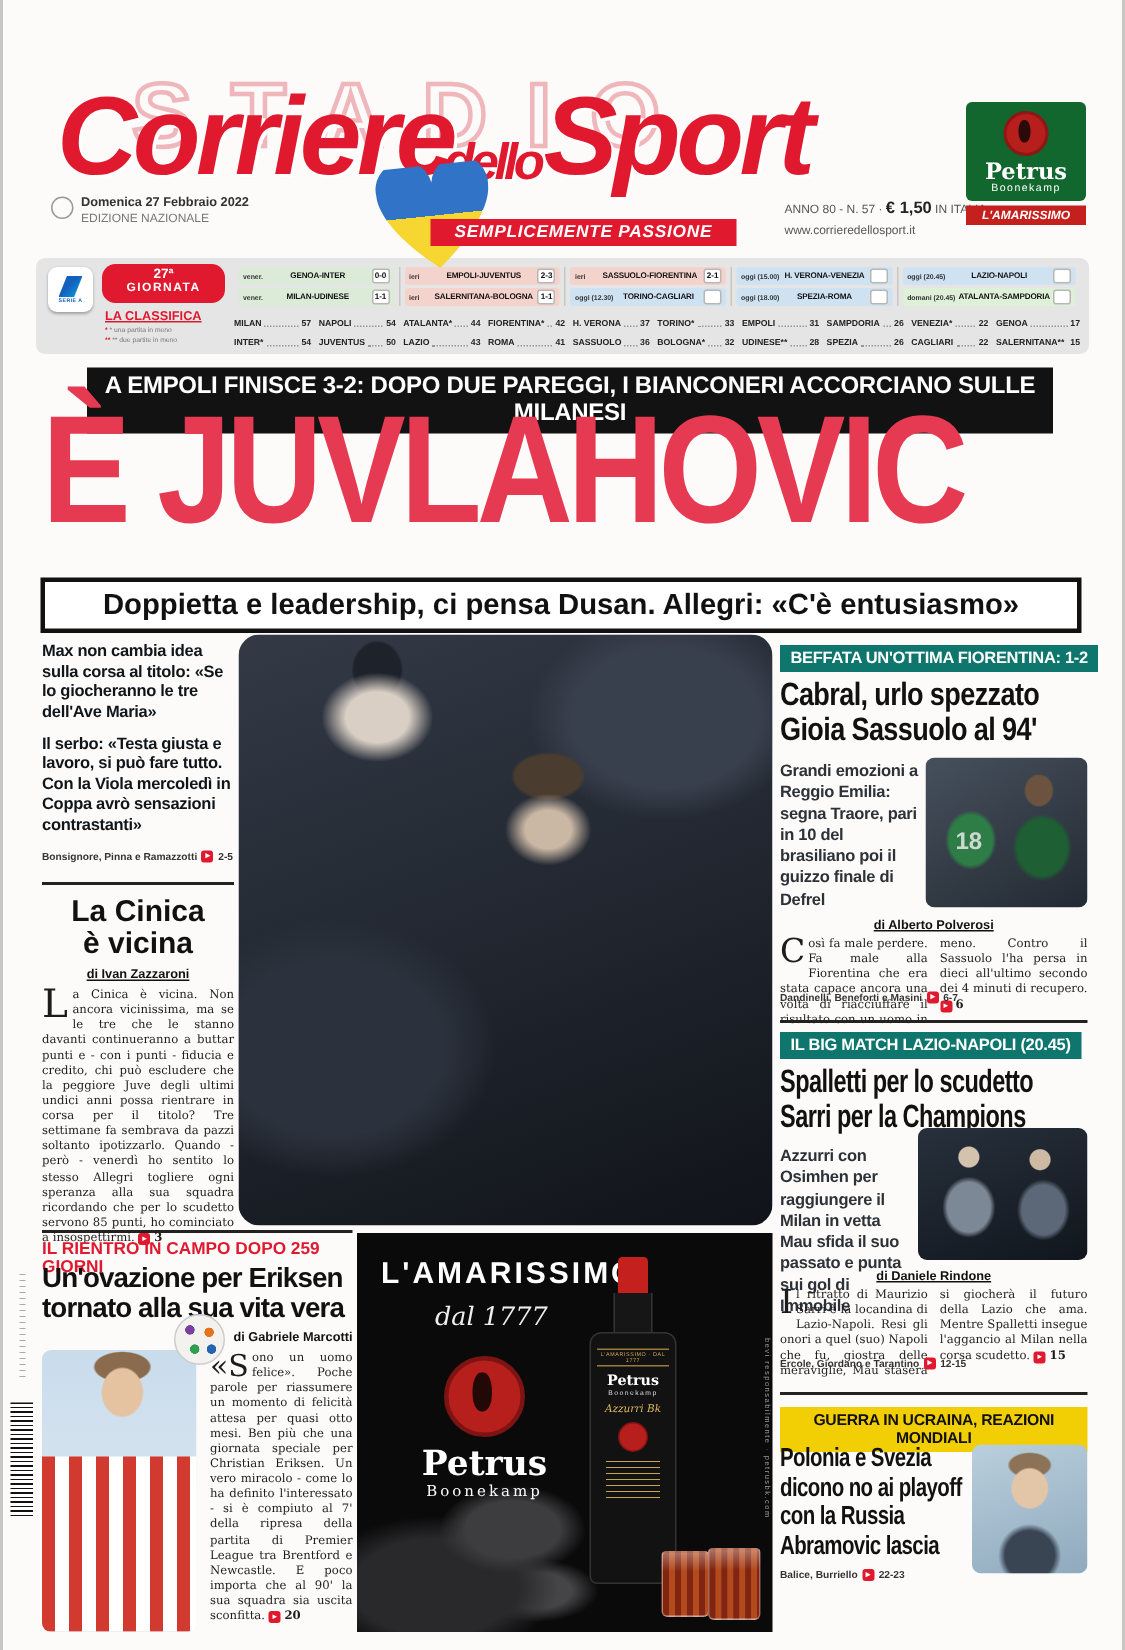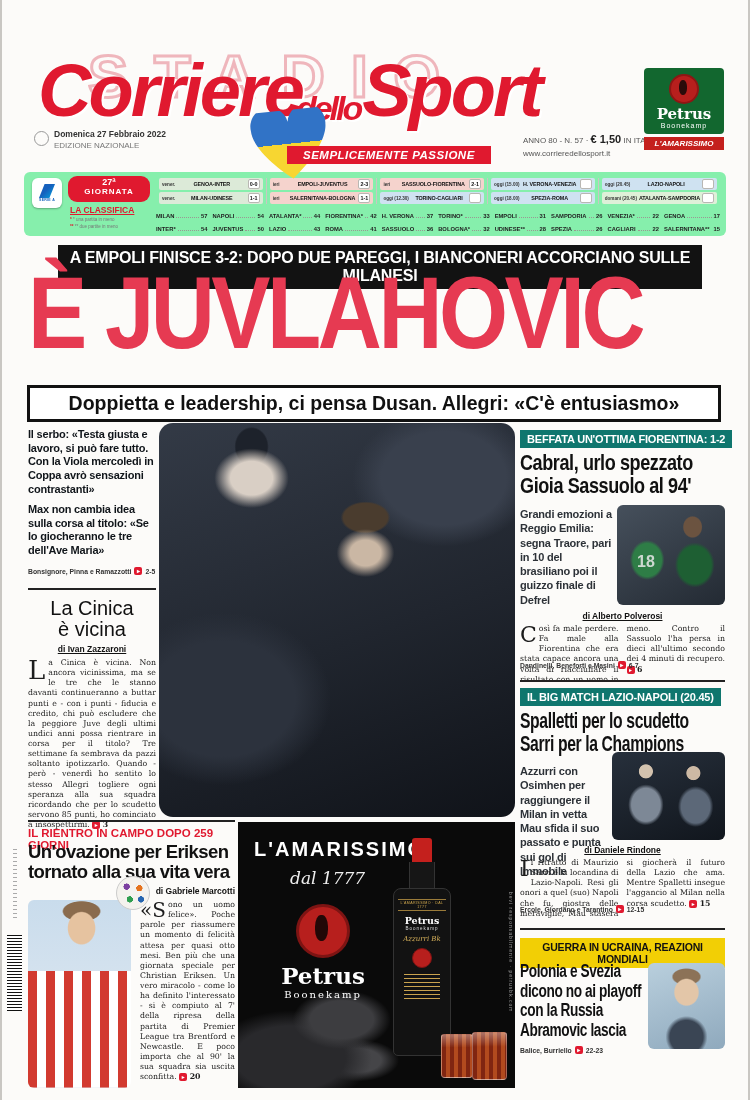--- a/index.html
+++ b/index.html
@@ -26,21 +26,21 @@
   .petrus-m .box{background:#12672f;border-radius:4px;padding:6px 0 5px;color:#fff;}
   .petrus-m .seal{width:26px;height:26px;margin:0 auto 3px;background:#b71f1d;border-radius:50%;
                   border:2px solid #8e1614;position:relative;}
   .petrus-m .seal::after{content:"";position:absolute;left:8px;top:4px;width:8px;height:15px;
                   background:#2a0b0a;border-radius:45%;}
   .petrus-m .p1{font-family:"DejaVu Serif",serif;font-weight:700;font-size:15px;line-height:1;}
   .petrus-m .p2{font-size:7px;letter-spacing:1px;}
   .petrus-m .band{margin-top:3px;background:#c4201d;color:#fff;font-weight:700;font-style:italic;
                   font-size:8px;padding:2px 0;}
   
-  .strip{position:absolute;top:172px;left:24px;width:702px;height:64px;background:#86efac;
+  .strip{position:absolute;top:172px;left:24px;width:702px;height:64px;background:#e5e5e5;
          border-radius:6px;z-index:2;}
   .sa-card{position:absolute;left:8px;top:6px;width:30px;height:30px;background:#fff;border-radius:6px;
            box-shadow:0 1px 2px rgba(0,0,0,.3);display:flex;flex-direction:column;align-items:center;justify-content:center;}
   .sa-mark{width:16px;height:14px;background:linear-gradient(135deg,#1560bd 45%,#03a9e0 100%);
            clip-path:polygon(0 100%,35% 0,100% 0,65% 100%);}
   .sa-card span{font-size:3.5px;font-weight:700;color:#1560bd;letter-spacing:.3px;}
   .round-box{position:absolute;left:44px;top:4px;width:82px;height:26px;background:#e0192f;color:#fff;
              border-radius:9px;text-align:center;font-weight:700;}
   .round-box .r1{font-size:9px;line-height:12px;}
   .round-box .r2{font-size:8px;line-height:8px;letter-spacing:1px;}
@@ -71,21 +71,21 @@
            background:#fff;text-align:center;font-weight:700;font-size:19.5px;padding:4px 0;z-index:3;}
   
   .lead-intro{position:absolute;top:428px;left:28px;width:128px;font-weight:700;font-size:11px;
               line-height:1.24;color:#10151a;letter-spacing:-.2px;}
   .lead-intro p{margin:0 0 7px;}
   .mini-byline{font-size:6.8px;font-weight:700;color:#333;display:flex;align-items:center;gap:3px;}
   .lb1{position:absolute;top:567px;left:28px;width:128px;}
   .pr-ico{display:inline-block;width:8px;height:8px;background:#e0192f;border-radius:2px;color:#fff;
           font-size:6px;line-height:8px;text-align:center;font-weight:700;}
   .divider{position:absolute;height:1px;background:#8f8d89;}
-  .editorial-title{position:absolute;top:598px;left:28px;width:128px;text-align:center;font-weight:400;
+  .editorial-title{position:absolute;top:598px;left:28px;width:128px;text-align:center;font-weight:700;
                    font-size:20px;line-height:1.05;}
   .editorial-byline{position:absolute;top:644px;left:28px;width:128px;text-align:center;font-weight:700;
                     font-size:8.5px;text-decoration:underline;}
   .serif-body{font-family:"DejaVu Serif",serif;font-size:7.8px;line-height:1.3;text-align:justify;color:#1c1c1c;}
   .editorial-body{position:absolute;top:658px;left:28px;width:128px;}
   .editorial-body::first-letter{float:left;font-size:26px;line-height:.85;padding:1px 3px 0 0;}
   .endref{white-space:nowrap;}
   
   .erik-kicker{position:absolute;top:827px;left:28px;width:207px;color:#e0192f;font-weight:700;font-size:11.5px;}
   .erik-head{position:absolute;top:842px;left:28px;width:207px;font-weight:700;font-size:18.5px;
@@ -432,22 +432,22 @@
           </div>
         </div>
       </div>
   </div>
 
   <div class="kicker-bar">A EMPOLI FINISCE 3-2: DOPO DUE PAREGGI, I BIANCONERI ACCORCIANO SULLE MILANESI</div>
   <div class="main-head">È JUVLAHOVIC</div>
   <div class="subhead">Doppietta e leadership, ci pensa Dusan. Allegri: «C'è entusiasmo»</div>
 
   <div class="lead-intro">
+    <p>Max non cambia idea sulla corsa al titolo: «Se lo giocheranno le tre dell'Ave Maria»</p>
     <p>Il serbo: «Testa giusta e lavoro, si può fare tutto. Con la Viola mercoledì in Coppa avrò sensazioni contrastanti»</p>
-    <p>Max non cambia idea sulla corsa al titolo: «Se lo giocheranno le tre dell'Ave Maria»</p>
   </div>
   <div class="mini-byline lb1">
     <span>Bonsignore, Pinna e Ramazzotti</span>
     <span class="pr-ico">▸</span>
     <span>2-5</span>
   </div>
   <div class="divider" style="top:588px;left:28px;width:128px;background:#222;height:2px;"></div>
 
   <div class="editorial-title">La Cinica<br>è vicina</div>
   <div class="editorial-byline">di Ivan Zazzaroni</div>

